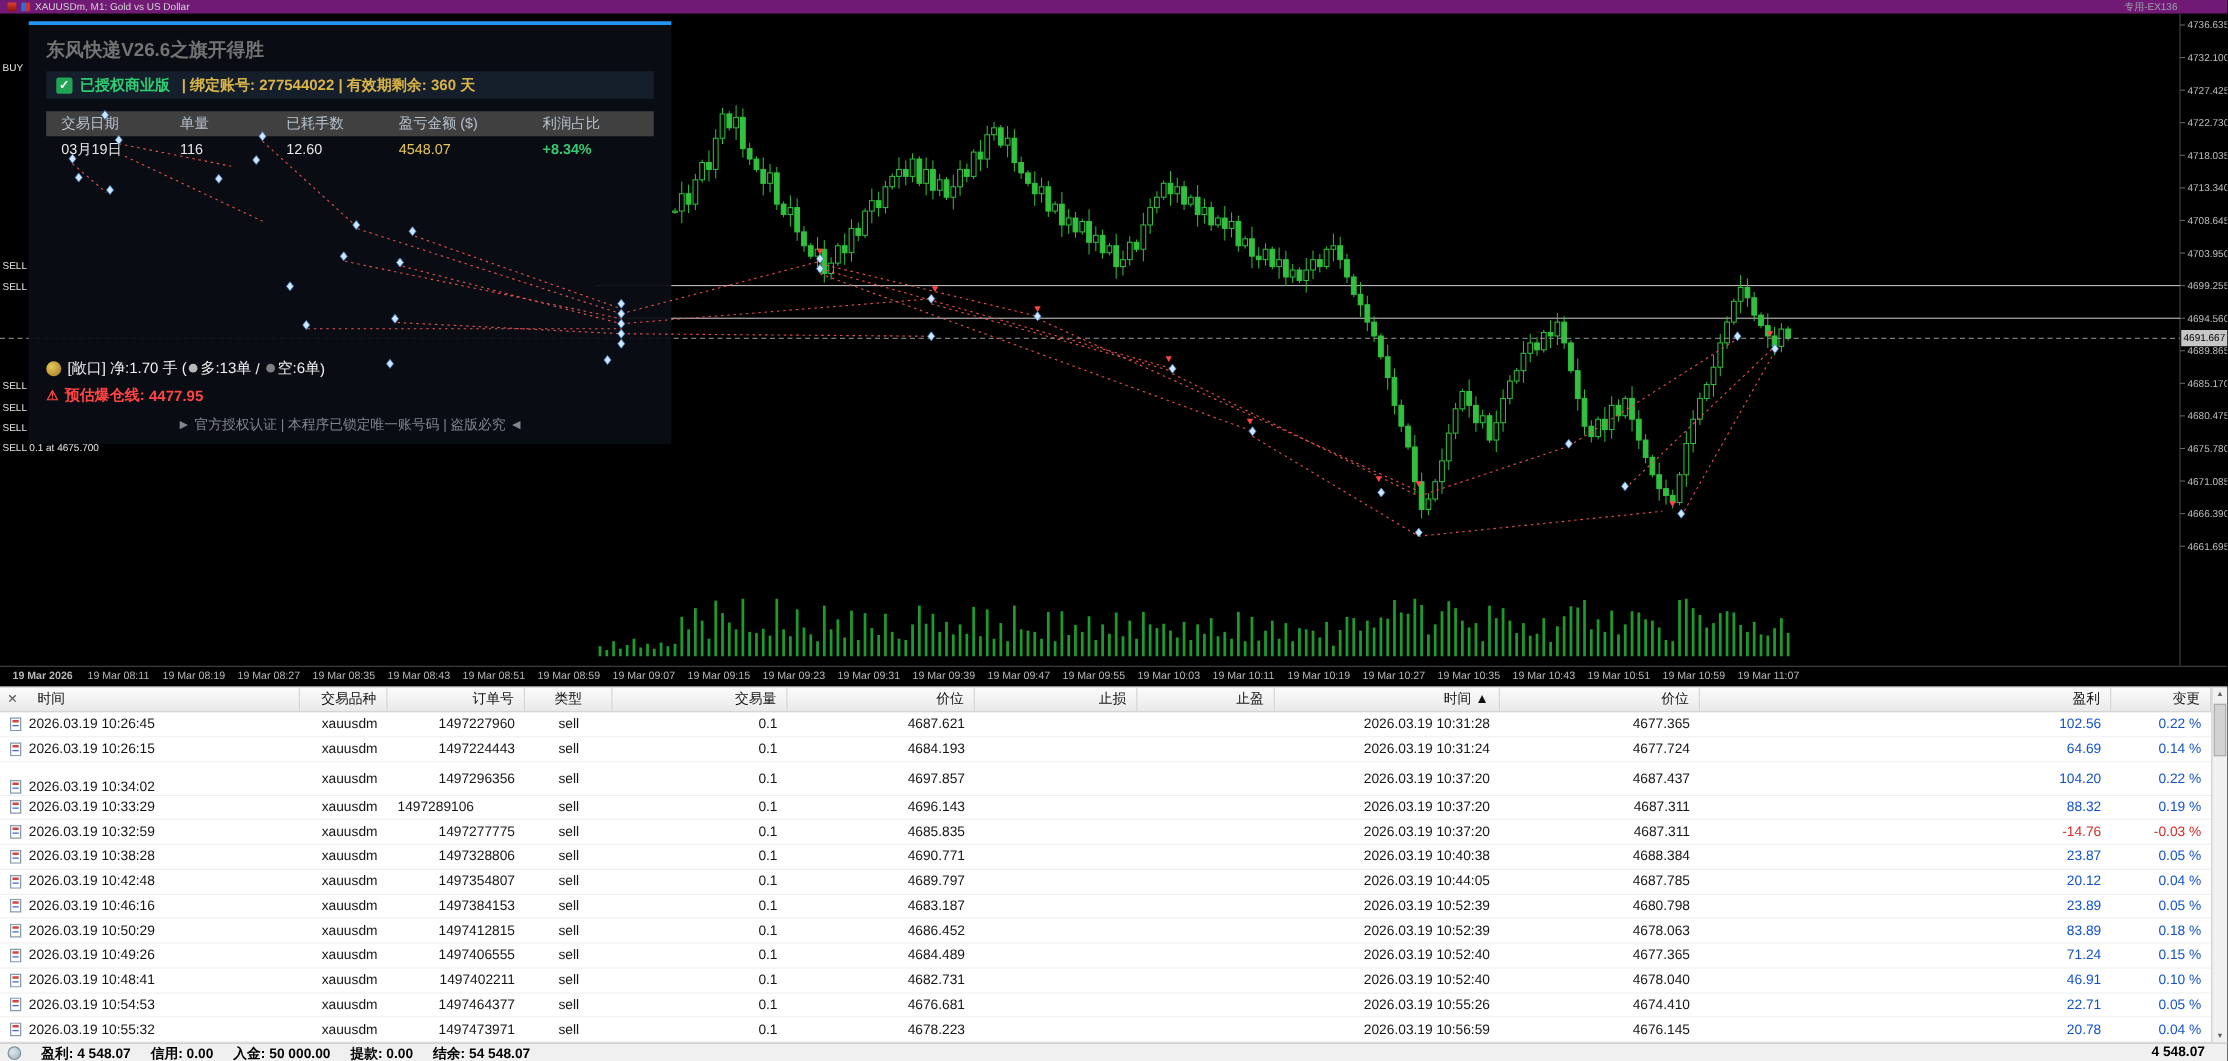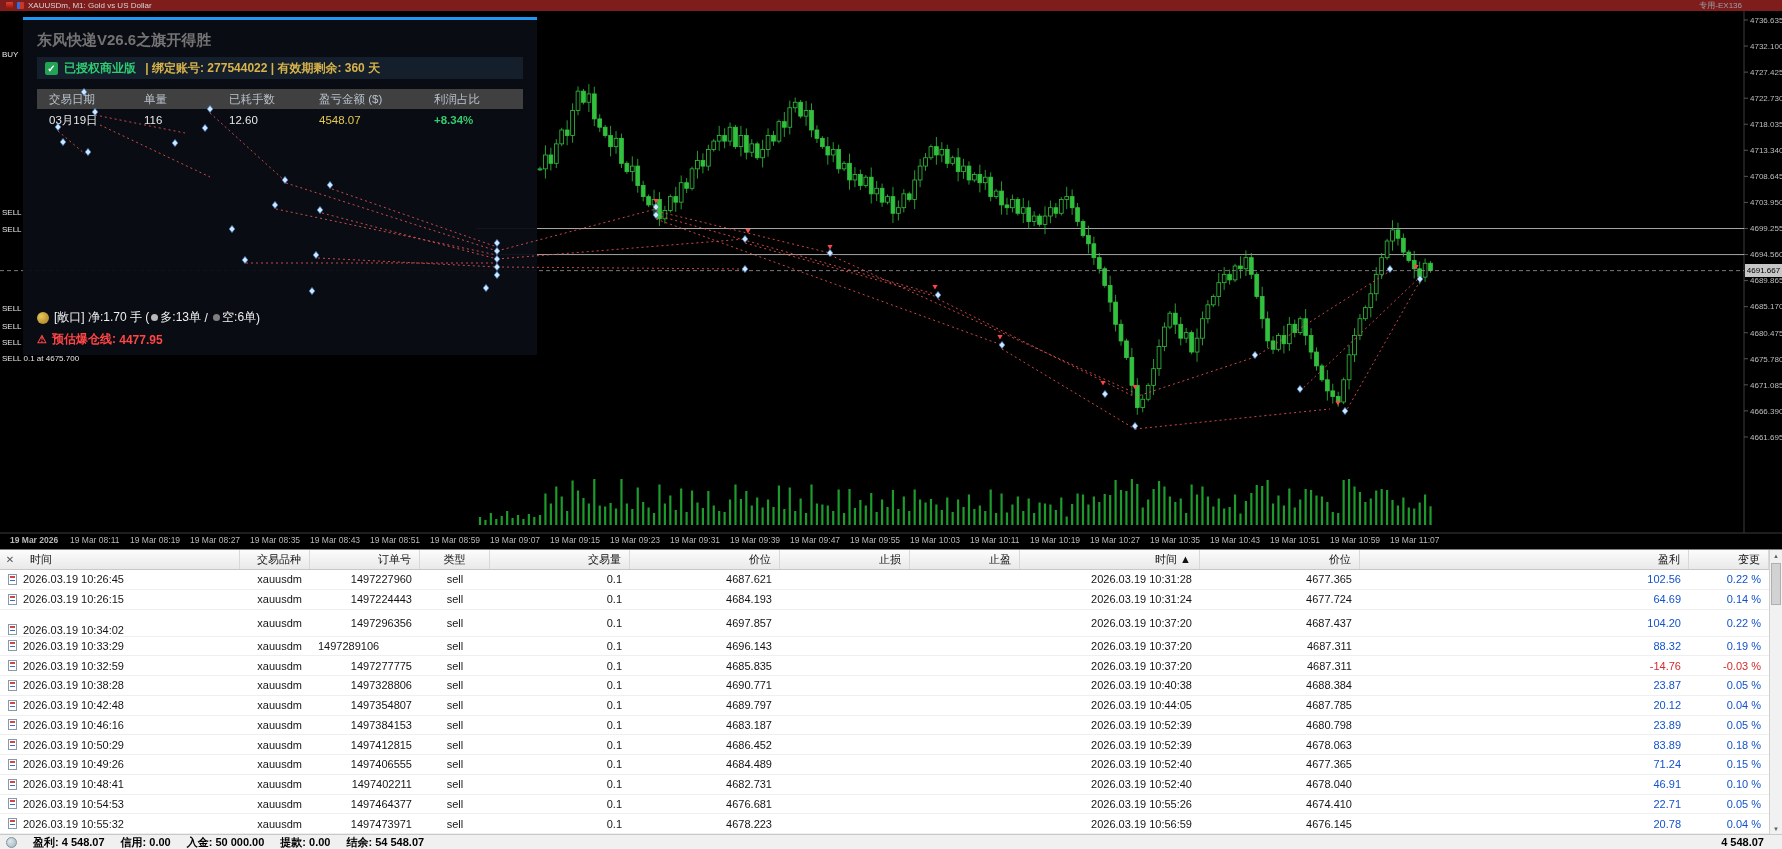--- a/index.html
+++ b/index.html
@@ -1,20 +1,20 @@
 <!DOCTYPE html>
 <html><head>
 <meta charset="utf-8">
 <style>
   *{box-sizing:border-box;margin:0;padding:0;}
   html,body{width:1782px;height:849px;overflow:hidden;}
   body{position:relative;background:#000;font-family:"Liberation Sans",sans-serif;}
 
   
-  #titlebar{position:absolute;left:0;top:0;width:1782px;height:11px;background:#7f1d1d;
+  #titlebar{position:absolute;left:0;top:0;width:1782px;height:11px;background:#701a75;
     display:flex;align-items:center;gap:4px;padding:0 6px;font-size:8px;color:#d5d5d5;}
   .tb-ic{display:inline-block;width:7px;height:7px;border-radius:1px;}
   .tb-ic1{background:linear-gradient(#e04030,#8a1408);}
   .tb-ic2{background:linear-gradient(90deg,#2a6fe0 50%,#d03428 50%);}
   #tb-right{margin-left:auto;margin-right:34px;color:#9aa0a8;}
 
   
   #chart{position:absolute;left:0;top:11px;width:1782px;height:538px;background:#000;}
   #chart-svg,#marker-svg{position:absolute;left:0;top:0;width:1782px;height:538px;}
   #chart-svg{z-index:1;}
@@ -721,20 +721,21 @@
       <span> / </span>
       <span class="dot dot-short"></span>
       <span>空:6单</span>
       <span>)</span>
     </div>
     <div id="liq-row">
       <span id="warn-ic">⚠</span>
       <span>预估爆仓线:</span>
       <span> 4477.95</span>
     </div>
+    <div id="ea-footer">► 官方授权认证 | 本程序已锁定唯一账号码 | 盗版必究 ◄</div>
   </div>
 
   <svg id="marker-svg" viewBox="0 0 1782 538">
       <g>
         <line x1="95" y1="104" x2="185" y2="122" stroke="#e05050" stroke-width="0.9" stroke-dasharray="2 3"></line>
         <line x1="100" y1="114" x2="210" y2="166" stroke="#e05050" stroke-width="0.9" stroke-dasharray="2 3"></line>
         <line x1="58" y1="120" x2="85" y2="143" stroke="#e05050" stroke-width="0.9" stroke-dasharray="2 3"></line>
         <line x1="210" y1="102" x2="285" y2="170" stroke="#e05050" stroke-width="0.9" stroke-dasharray="2 3"></line>
         <line x1="286" y1="172" x2="497" y2="240" stroke="#e05050" stroke-width="0.9" stroke-dasharray="2 3"></line>
         <line x1="276" y1="198" x2="497" y2="244" stroke="#e05050" stroke-width="0.9" stroke-dasharray="2 3"></line>

